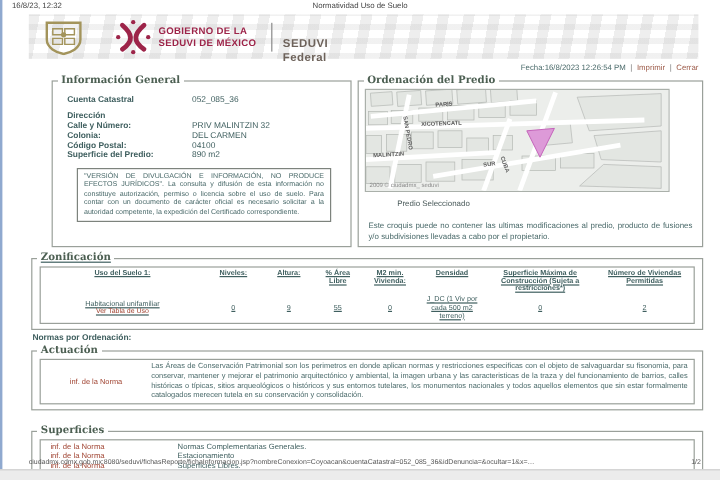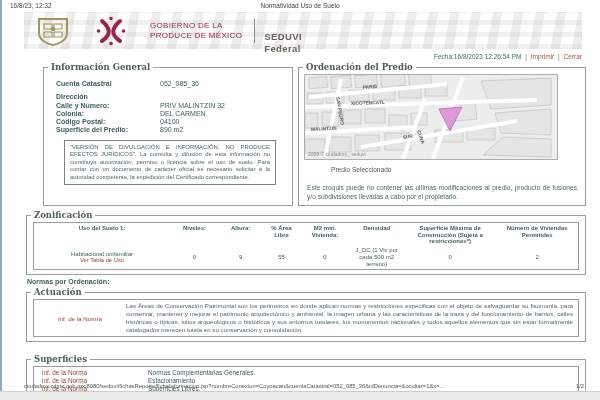--- a/index.html
+++ b/index.html
@@ -16,21 +16,21 @@
   .print-header .ph-title{position:absolute;left:0;right:0;text-align:center;}
 
   
   .gov-band{margin:3px 18px 0 24px;height:37px;display:flex;align-items:center;
     background-image:
       repeating-linear-gradient(100deg, rgba(170,170,170,0.20) 0 9px, rgba(255,255,255,0) 9px 21px),
       repeating-linear-gradient(0deg, rgba(170,170,170,0.16) 0 5px, rgba(255,255,255,0) 5px 12px);
   }
   .emblem{width:34px;height:30px;margin-left:12px;flex-shrink:0;}
   .xlogo{width:30px;height:30px;margin-left:26px;flex-shrink:0;}
-  .gob-text{margin-left:24px;font-size:8px;font-weight:normal;color:#9d2449;line-height:1.2;letter-spacing:.3px;}
+  .gob-text{margin-left:6px;font-size:8px;font-weight:bold;color:#9d2449;line-height:1.2;letter-spacing:.3px;}
   .band-divider{width:1px;height:24px;background:#8a8a8a;margin:0 9px 0 12px;}
   .seduvi-text{font-size:9.5px;font-weight:bold;color:#6d625a;line-height:1.2;letter-spacing:.4px;margin-top:24px;}
 
   .fecha-line{text-align:right;font-size:6.5px;color:#4a6a6a;margin:4px 18px 2px 0;}
   .fecha-line a{color:#9c5a48;text-decoration:none;}
   .fecha-sep{color:#777;margin:0 2px;}
 
   fieldset{border:1px solid #9aa09a;margin:0;padding:1px 4px 2px 4px;background:#fff;}
   legend{font-family:"DejaVu Serif","Liberation Serif",serif;font-weight:bold;
     font-size:8.5px;color:#4c5f52;padding:0 3px;}
@@ -45,21 +45,21 @@
   .mt6{margin-top:7px;}
   .direccion{font-weight:bold;font-size:7px;margin:6px 0 2px 8px;}
   .disclaimer{border:1px solid #7d837d;margin:7px 12px 0 16px;padding:3px 5px;
     font-size:5.9px;line-height:1.25;color:#49696
 9;text-align:justify;color:#4a6a6a;}
 
   .map-frame{border:1px solid #aab0aa;width:252px;height:84px;margin:1px 0 0 1px;}
   .map-legend{font-size:6.6px;color:#4a5a5a;margin:2px 0 0 28px;}
   .map-note{font-size:6.6px;color:#4a6a6a;text-align:justify;line-height:1.3;margin:11px 4px 0 4px;}
 
-  .fs-zoni{margin:4px 14px 0 26px;}
+  .fs-zoni{margin:4px 14px 0 26px;text-decoration:underline;}
   .zoni-box{border:1px solid #9aa09a;margin:1px 2px 2px 2px;padding:1px 0;}
   table.zoni{width:100%;border-collapse:collapse;font-size:6px;color:#3f5f5f;text-align:center;line-height:1.12;}
   table.zoni th{font-weight:bold;vertical-align:top;padding:1px 2px;}
   table.zoni td{vertical-align:middle;padding:1px 2px;}
   .uso-link{color:#a04432;font-size:5.8px;cursor:pointer;}
 
   .normas-title{margin:3px 0 0 27px;font-size:7px;font-weight:bold;color:#3f5f5f;}
 
   .fs-act,.fs-part,.fs-sitios{margin:2px 14px 12px 26px;}
   .act-box{border:1px solid #9aa09a;margin:1px 2px 2px 2px;display:flex;align-items:center;}
@@ -97,21 +97,21 @@
   <svg class="xlogo" viewBox="0 0 30 30">
     <path d="M6,5 C14,12 16,18 6,25" fill="none" stroke="#9d2449" stroke-width="4" stroke-linecap="round"></path>
     <path d="M24,5 C16,12 14,18 24,25" fill="none" stroke="#9d2449" stroke-width="4" stroke-linecap="round"></path>
     <circle cx="15" cy="2.5" r="1.8" fill="#9d2449"></circle>
     <circle cx="15" cy="27.5" r="1.8" fill="#9d2449"></circle>
     <circle cx="2.5" cy="15" r="1.8" fill="#9d2449"></circle>
     <circle cx="27.5" cy="15" r="1.8" fill="#9d2449"></circle>
   </svg>
   <div class="gob-text">
     <div>GOBIERNO DE LA</div>
-    <div>PRODUCE DE MÉXICO</div>
+    <div>SEDUVI DE MÉXICO</div>
   </div>
   <div class="band-divider"></div>
   <div class="seduvi-text">
     <div>SEDUVI</div>
     <div>Federal</div>
   </div>
 </div>
 
 <div class="fecha-line">
   <span>Fecha:16/8/2023 12:26:54 PM</span>

